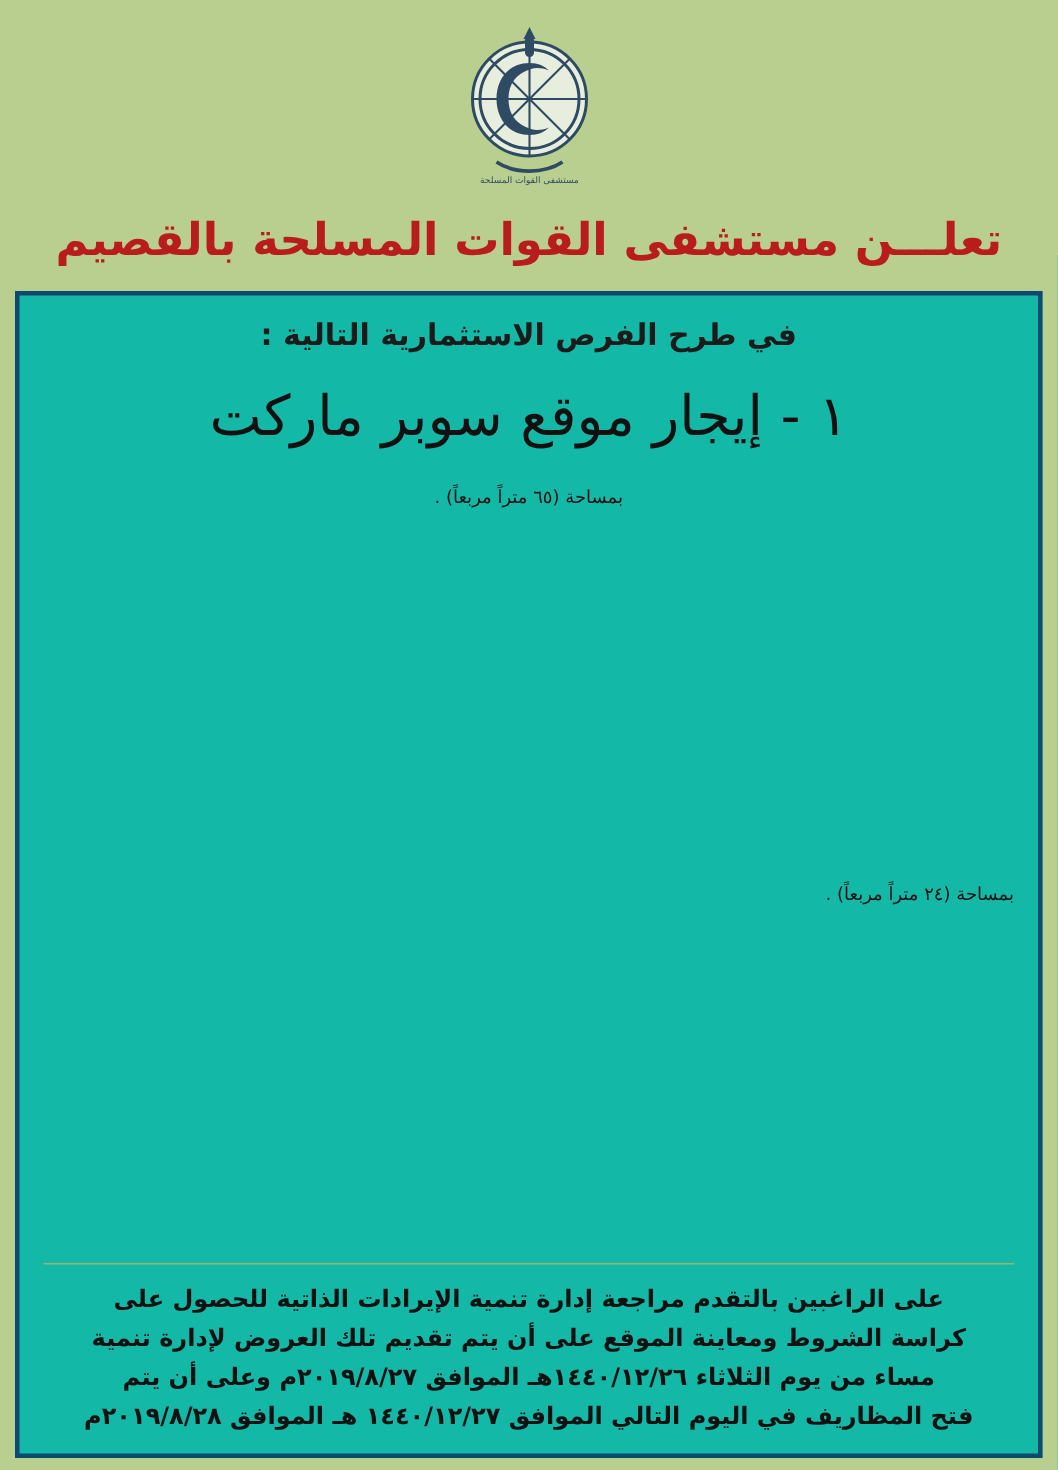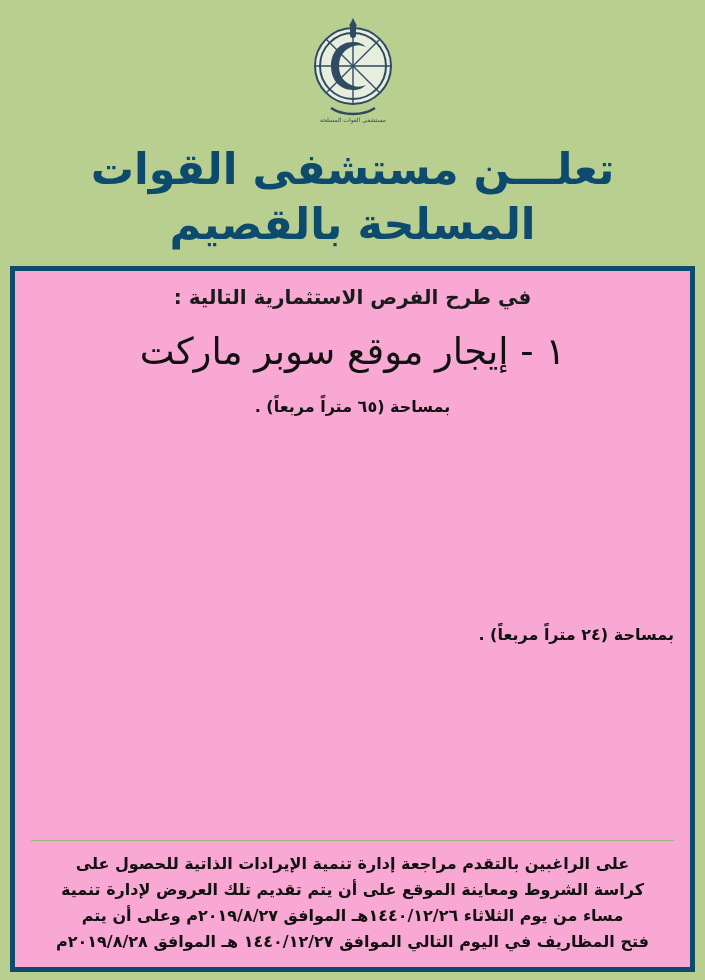--- a/index.html
+++ b/index.html
@@ -29,32 +29,32 @@
     align-items: center;
     justify-content: center;
   }
   .logo {
     width: 104px;
     height: 116px;
     position: relative;
   }
   .headline {
     text-align: center;
-    color: #0c4a6e;
+    color: #b91c1c;
     font-family: "DejaVu Sans", sans-serif;
     font-weight: bold;
-    font-size: 43px;
+    font-size: 30px;
     line-height: 1.28;
     letter-spacing: 0px;
     padding: 4px 14px 14px 14px;
     direction: rtl;
   }
   .body-box {
-    background: #f9a8d4;
-    border: 5px solid #0c4a6e;
+    background: #14b8a6;
+    border: 3px solid #0c4a6e;
     flex: 1;
     display: flex;
     flex-direction: column;
     direction: rtl;
     padding: 14px 16px 6px 16px;
     box-sizing: border-box;
   }
   .intro {
     text-align: center;
     font-weight: bold;
@@ -66,22 +66,22 @@
     text-align: center;
     margin-top: 6px;
   }
   .offer-title {
     font-size: 37px;
     font-weight: normal;
     color: #111;
     line-height: 1.25;
   }
   .offer-area {
-    font-size: 16px;
-    font-weight: bold;
+    font-size: 12px;
+    font-weight: normal;
     color: #111;
     margin-top: 22px;
   }
   .offer-1 .offer-area { text-align: center; }
   .offer-2 .offer-area { text-align: right; }
   .divider {
     border: 0;
     border-top: 1px solid #9bb472;
     margin: 16px 0 10px 0;
   }

